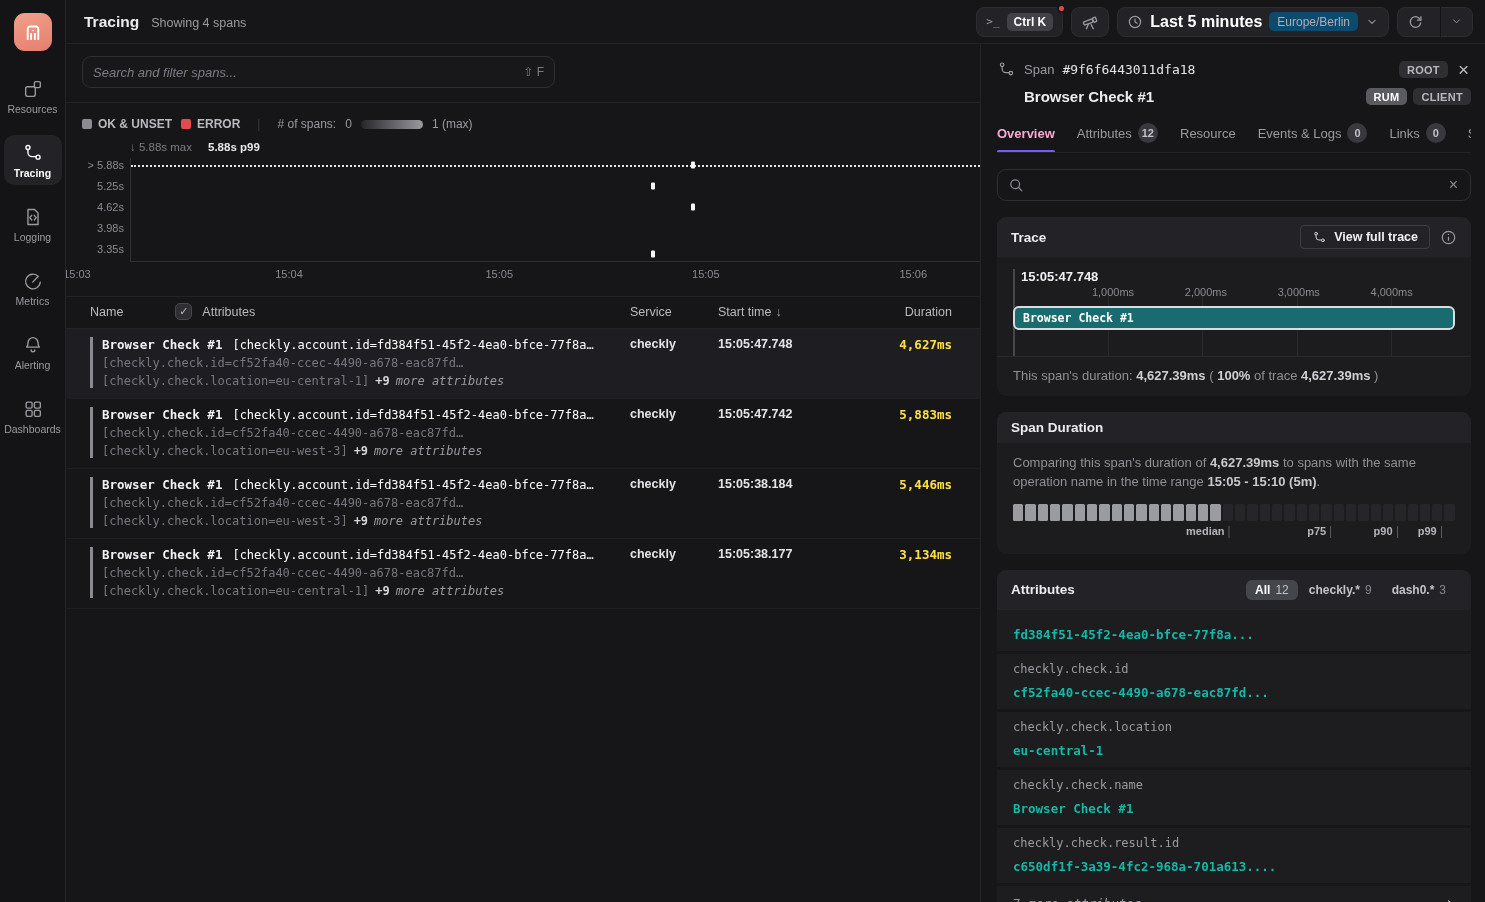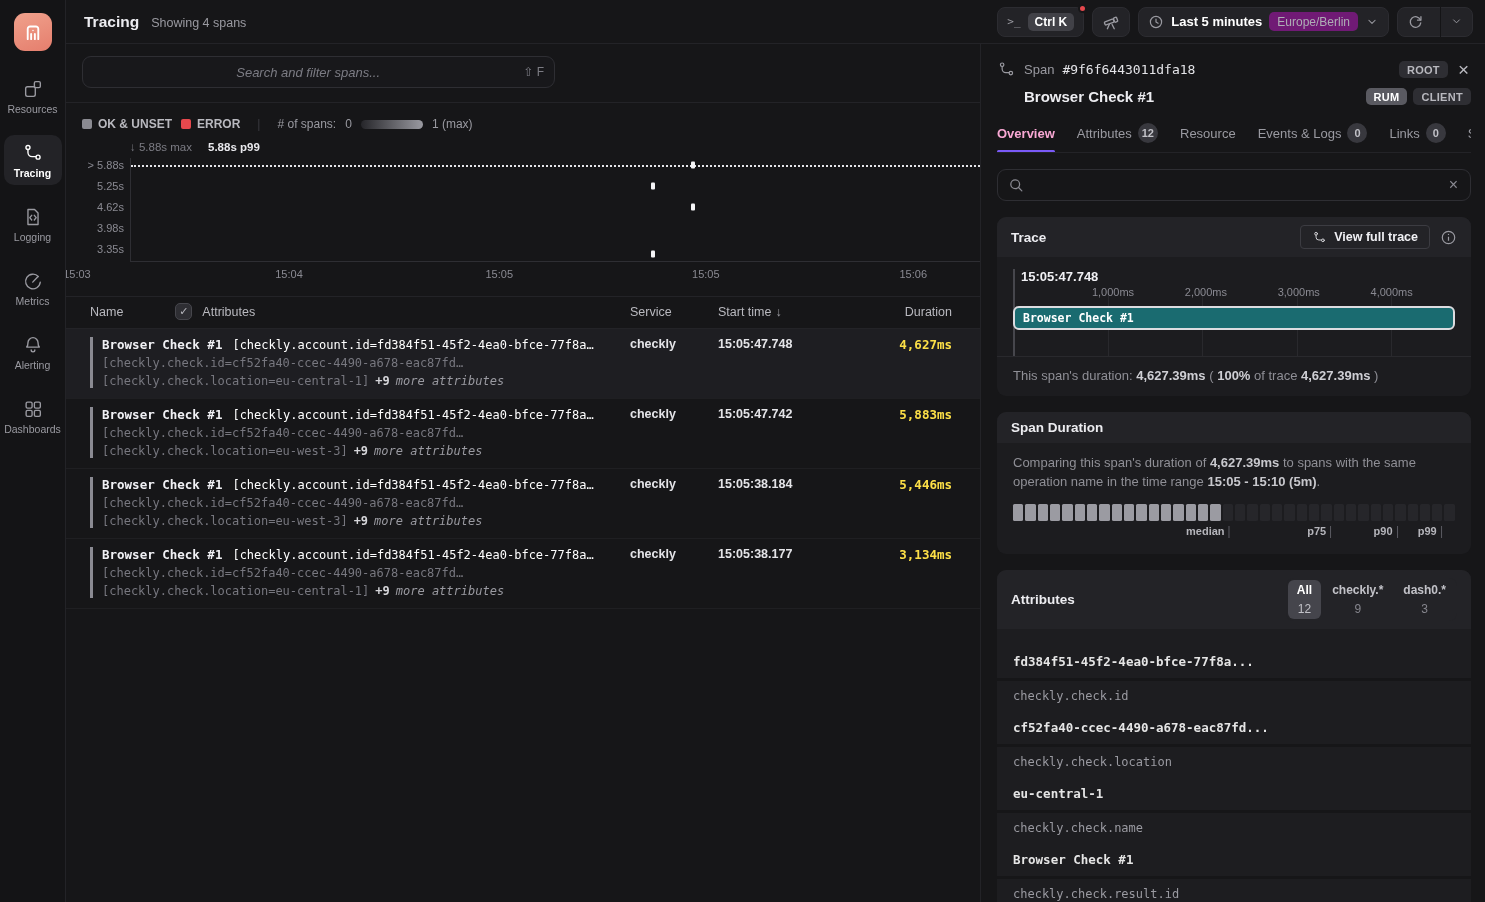--- a/index.html
+++ b/index.html
@@ -22,32 +22,32 @@
   .topbar { height:44px; border-bottom:1px solid #232327; display:flex; align-items:center; justify-content:space-between; padding:0 12px 0 18px; flex-shrink:0; }
   .title-group { display:flex; align-items:baseline; gap:12px; }
   .page-title { font-size:15.5px; font-weight:700; }
   .page-subtitle { font-size:12.5px; color:#9a9aa1; }
   .topbar-right { display:flex; align-items:center; gap:8px; }
   .tb-btn { background:#232327; border:1px solid #2c2c31; border-radius:8px; height:30px; display:flex; align-items:center; gap:7px; padding:0 9px; cursor:pointer; position:relative; font-size:12.5px; color:#9a9aa1; }
   .prompt-glyph { font-family:"DejaVu Sans Mono", monospace; font-size:11px; color:#9a9aa1; }
   .key-pill { background:#414147; color:#fff; font-weight:700; font-size:12px; border-radius:5px; padding:2px 7px; }
   .notif-dot { position:absolute; top:-4px; right:-4px; width:9px; height:9px; border-radius:50%; background:#e5484d; border:2px solid #161618; }
   .tb-btn svg { stroke:#9a9aa1; fill:none; stroke-width:1.5; stroke-linecap:round; stroke-linejoin:round; }
-  .time-label { color:#fff; font-weight:700; font-size:13px; }
-  .tz-pill { background:#701a75; color:#aeaeb5; font-size:12px; border-radius:5px; padding:2.5px 8px; }
+  .time-label { color:#fff; font-weight:700; font-size:16px; }
+  .tz-pill { background:#0c4a6e; color:#aeaeb5; font-size:12px; border-radius:5px; padding:2.5px 8px; }
   .split { padding:0; }
   .split .seg { height:30px; display:flex; align-items:center; padding:0 9px; cursor:pointer; }
   .split .seg + .seg { border-left:1px solid #141416; }
 
   .content-row { flex:1; display:flex; min-height:0; }
 
   
   .spans-area { width:914px; flex-shrink:0; display:flex; flex-direction:column; padding-top:12px; overflow:hidden; }
   .search-wrap { margin:0 0 14px 16px; width:473px; height:32px; border:1px solid #2e2e33; border-radius:9px; display:flex; align-items:center; padding:0 10px; background:#18181b; }
-  .search-wrap input { flex:1; background:transparent; border:none; outline:none; color:#7dd3fc; font-size:13px; font-style:italic; font-family:"Liberation Sans", sans-serif;text-align:center; }
+  .search-wrap input { flex:1; background:transparent; border:none; outline:none; color:#7dd3fc; font-size:13px; font-style:italic; font-family:"Liberation Sans", sans-serif; }
   .search-wrap input::placeholder { color:#7c7c84; }
   .search-kbd { color:#7c7c84; font-size:12px; white-space:nowrap; }
   .divider-h { height:1px; background:#232327; }
 
   .legend-row { display:flex; align-items:center; gap:9px; padding:14px 16px 4px; font-size:12px; color:#9a9aa1; }
   .sq { width:10px; height:10px; border-radius:2px; display:inline-block; }
   .legend-item { display:flex; align-items:center; gap:6px; font-weight:700; color:#b9b9bf; }
   .legend-sep { color:#3a3a40; margin:0 8px; }
   .density-pill { width:62px; height:9px; border-radius:5px; background:linear-gradient(to right,#26262a,#9a9aa1); }
 
@@ -128,30 +128,30 @@
   .sd-body b { color:#c8c8cd; font-weight:700; }
   .hist { display:flex; gap:2px; margin-top:12px; height:17px; }
   .hist-cell { flex:1; background:#26262a; border-radius:1.5px; }
   .hist-cell.filled { background:#9b9ba2; }
   .pct-row { position:relative; height:16px; margin-top:3px; }
   .pct-item { position:absolute; top:0; transform:translateX(-100%); display:flex; align-items:center; gap:4px; }
   .pct-item .lbl { font-size:11px; font-weight:700; color:#b5b5bb; }
   .pct-item .tick { width:1px; height:12px; background:#5a5a61; }
 
   .attr-filters { display:flex; background:#232327; border-radius:8px; padding:2px; gap:2px; }
-  .attr-filter { display:flex; align-items:center; gap:5px; padding:3px 9px; border-radius:6px; cursor:pointer; font-size:12px;flex-direction:column; }
+  .attr-filter { display:flex; align-items:center; gap:5px; padding:3px 9px; border-radius:6px; cursor:pointer; font-size:12px; }
   .attr-filter .fl { color:#c2c2c8; font-weight:700; }
   .attr-filter .fc { color:#85858d; }
   .attr-filter.active { background:#45454c; }
   .attr-filter.active .fl { color:#fff; }
   .attr-filter.active .fc { color:#c2c2c8; }
   .attr-list { display:flex; flex-direction:column; gap:3px; background:#161618; }
   .attr-row { background:#1d1d20; padding:8px 16px 9px; cursor:pointer; }
   .attr-key { font-family:"DejaVu Sans Mono", monospace; font-size:12px; color:#9a9aa1; }
-  .attr-val { font-family:"DejaVu Sans Mono", monospace; font-size:12.5px; font-weight:700; color:#e5e5e5; margin-top:17px; }
+  .attr-val { font-family:"DejaVu Sans Mono", monospace; font-size:12.5px; font-weight:700; color:#14b8a6; margin-top:9px; }
   .attr-more { background:#1d1d20; padding:9px 16px; display:flex; align-items:center; font-family:"DejaVu Sans Mono", monospace; font-size:12.5px; color:#9a9aa1; cursor:pointer; border-radius:0 0 9px 9px; }
   .attr-more .n { margin-right:8px; }
   .attr-more .t { font-style:italic; }
   .chev-right { margin-left:auto; color:#b9b9bf; font-size:17px; line-height:1; }
 </style>
 </head>
 <body>
 
 <div class="app">
 

